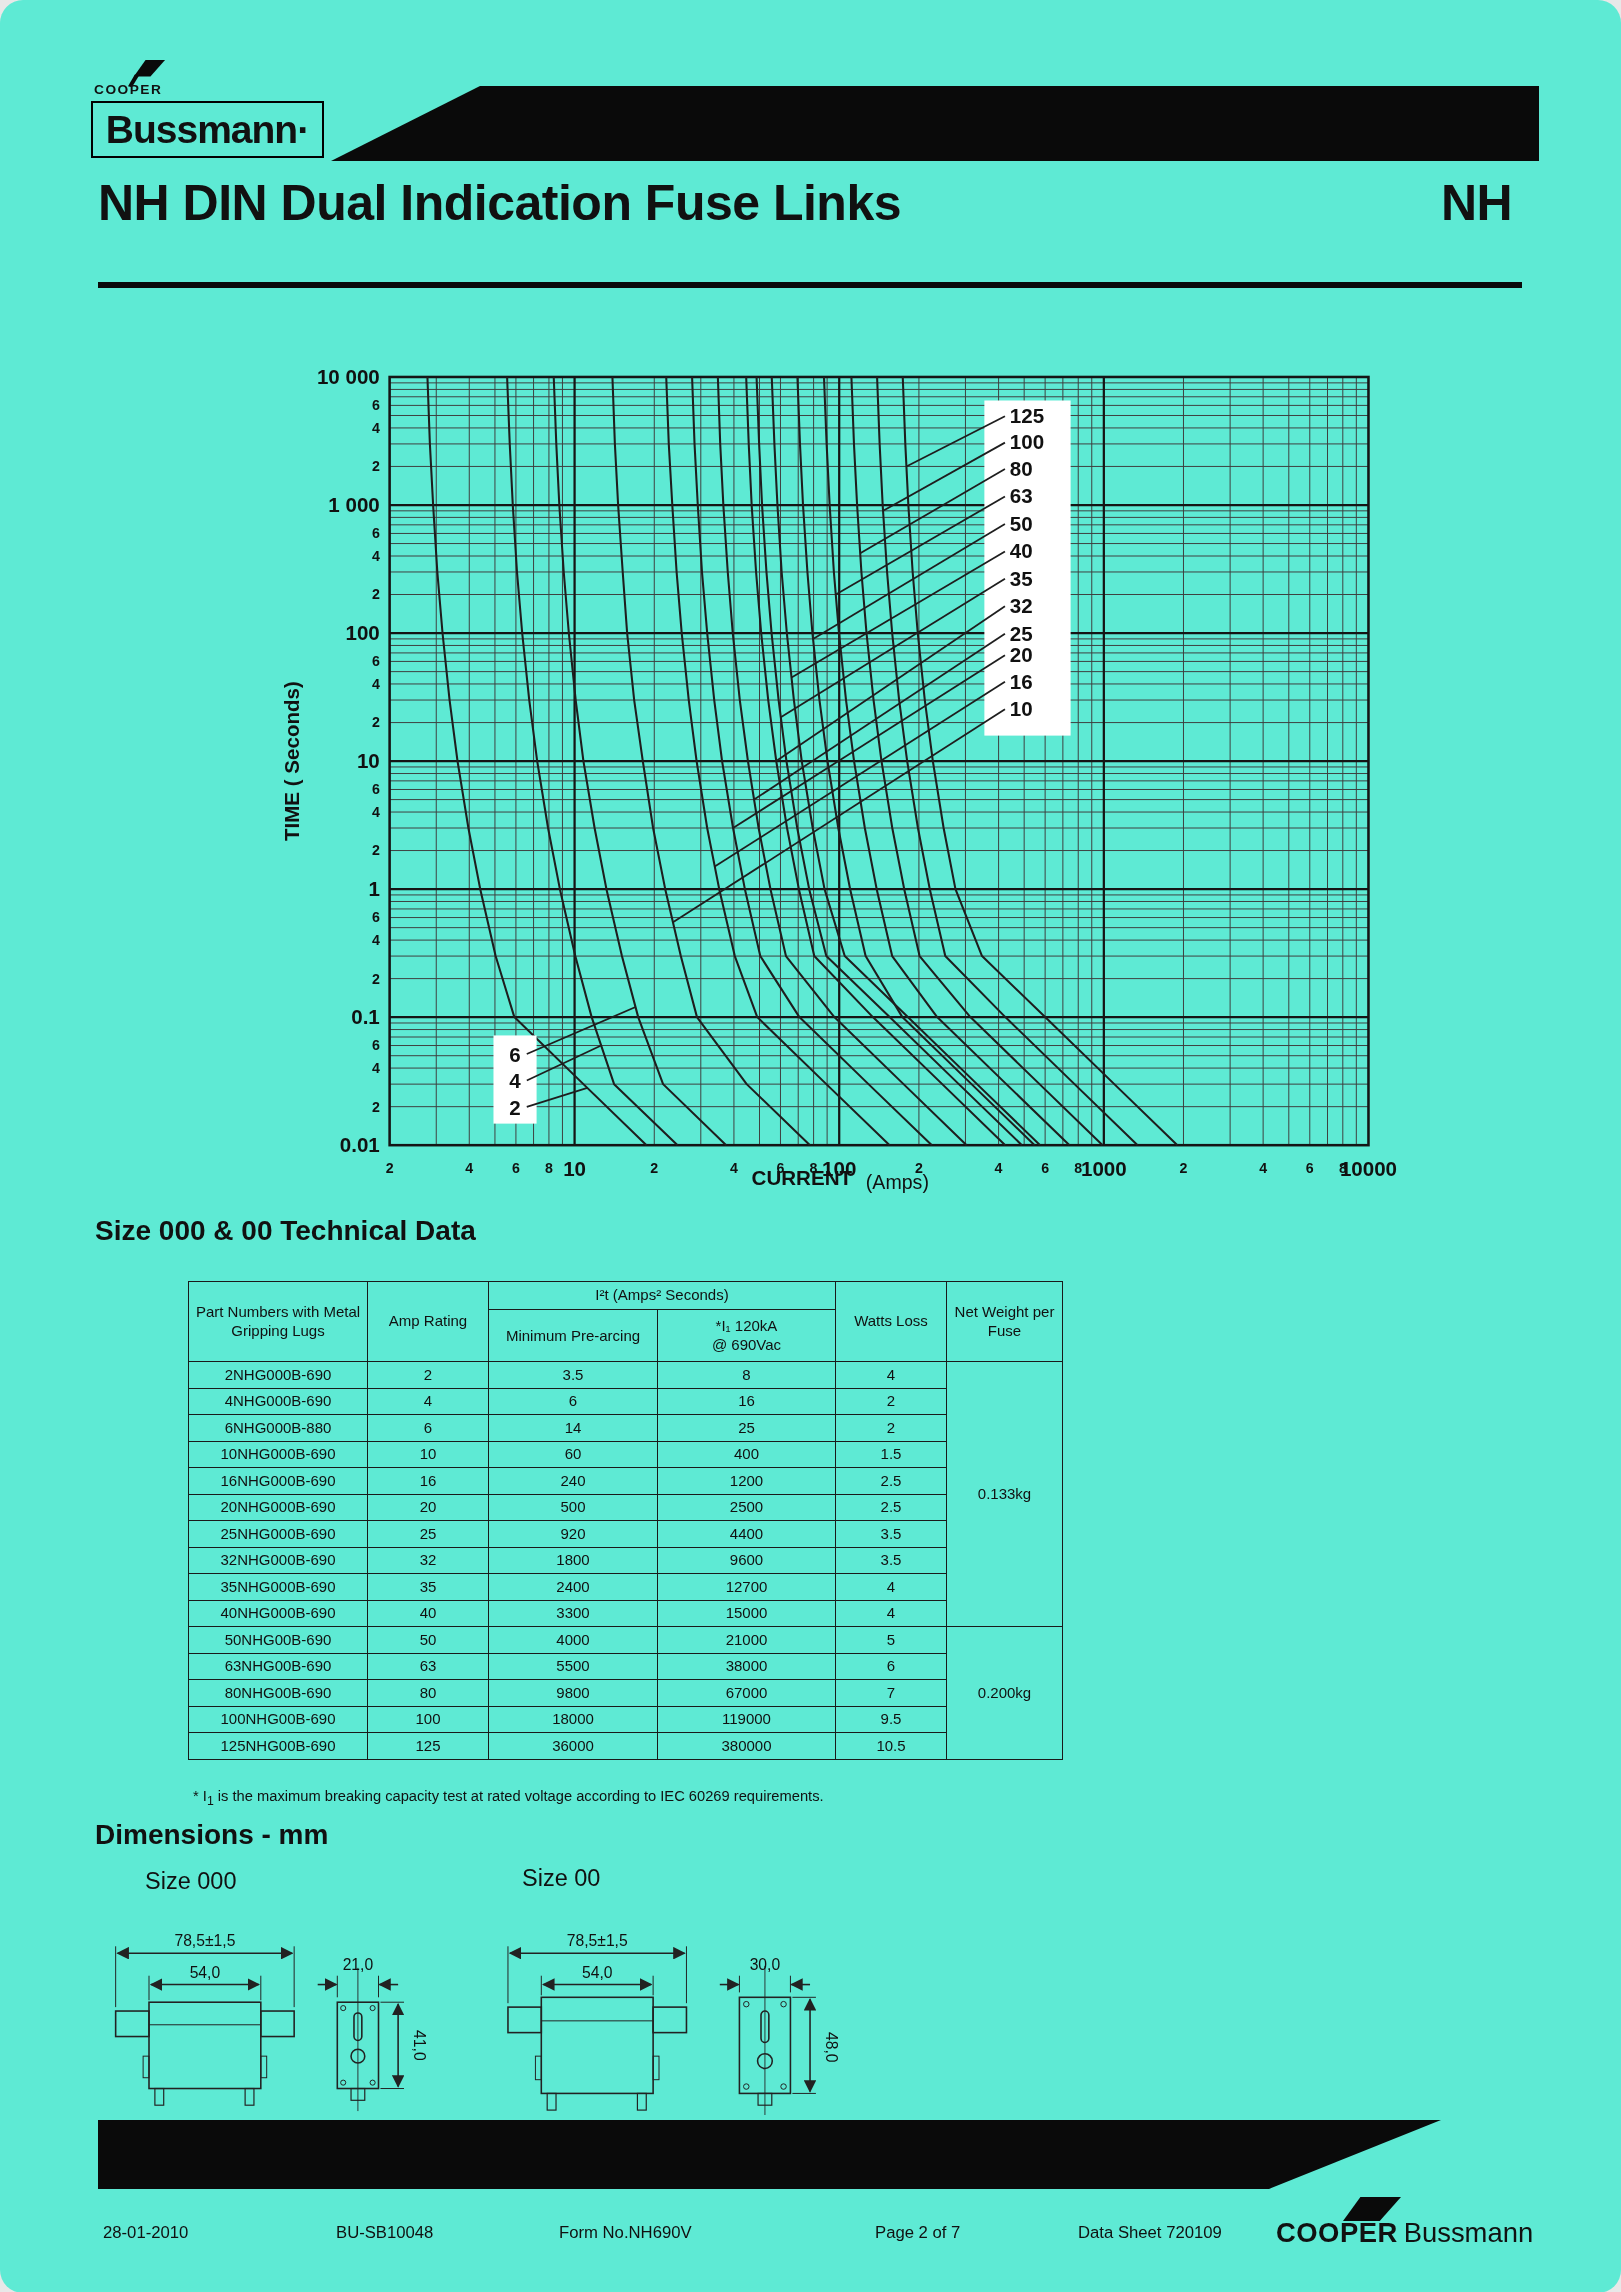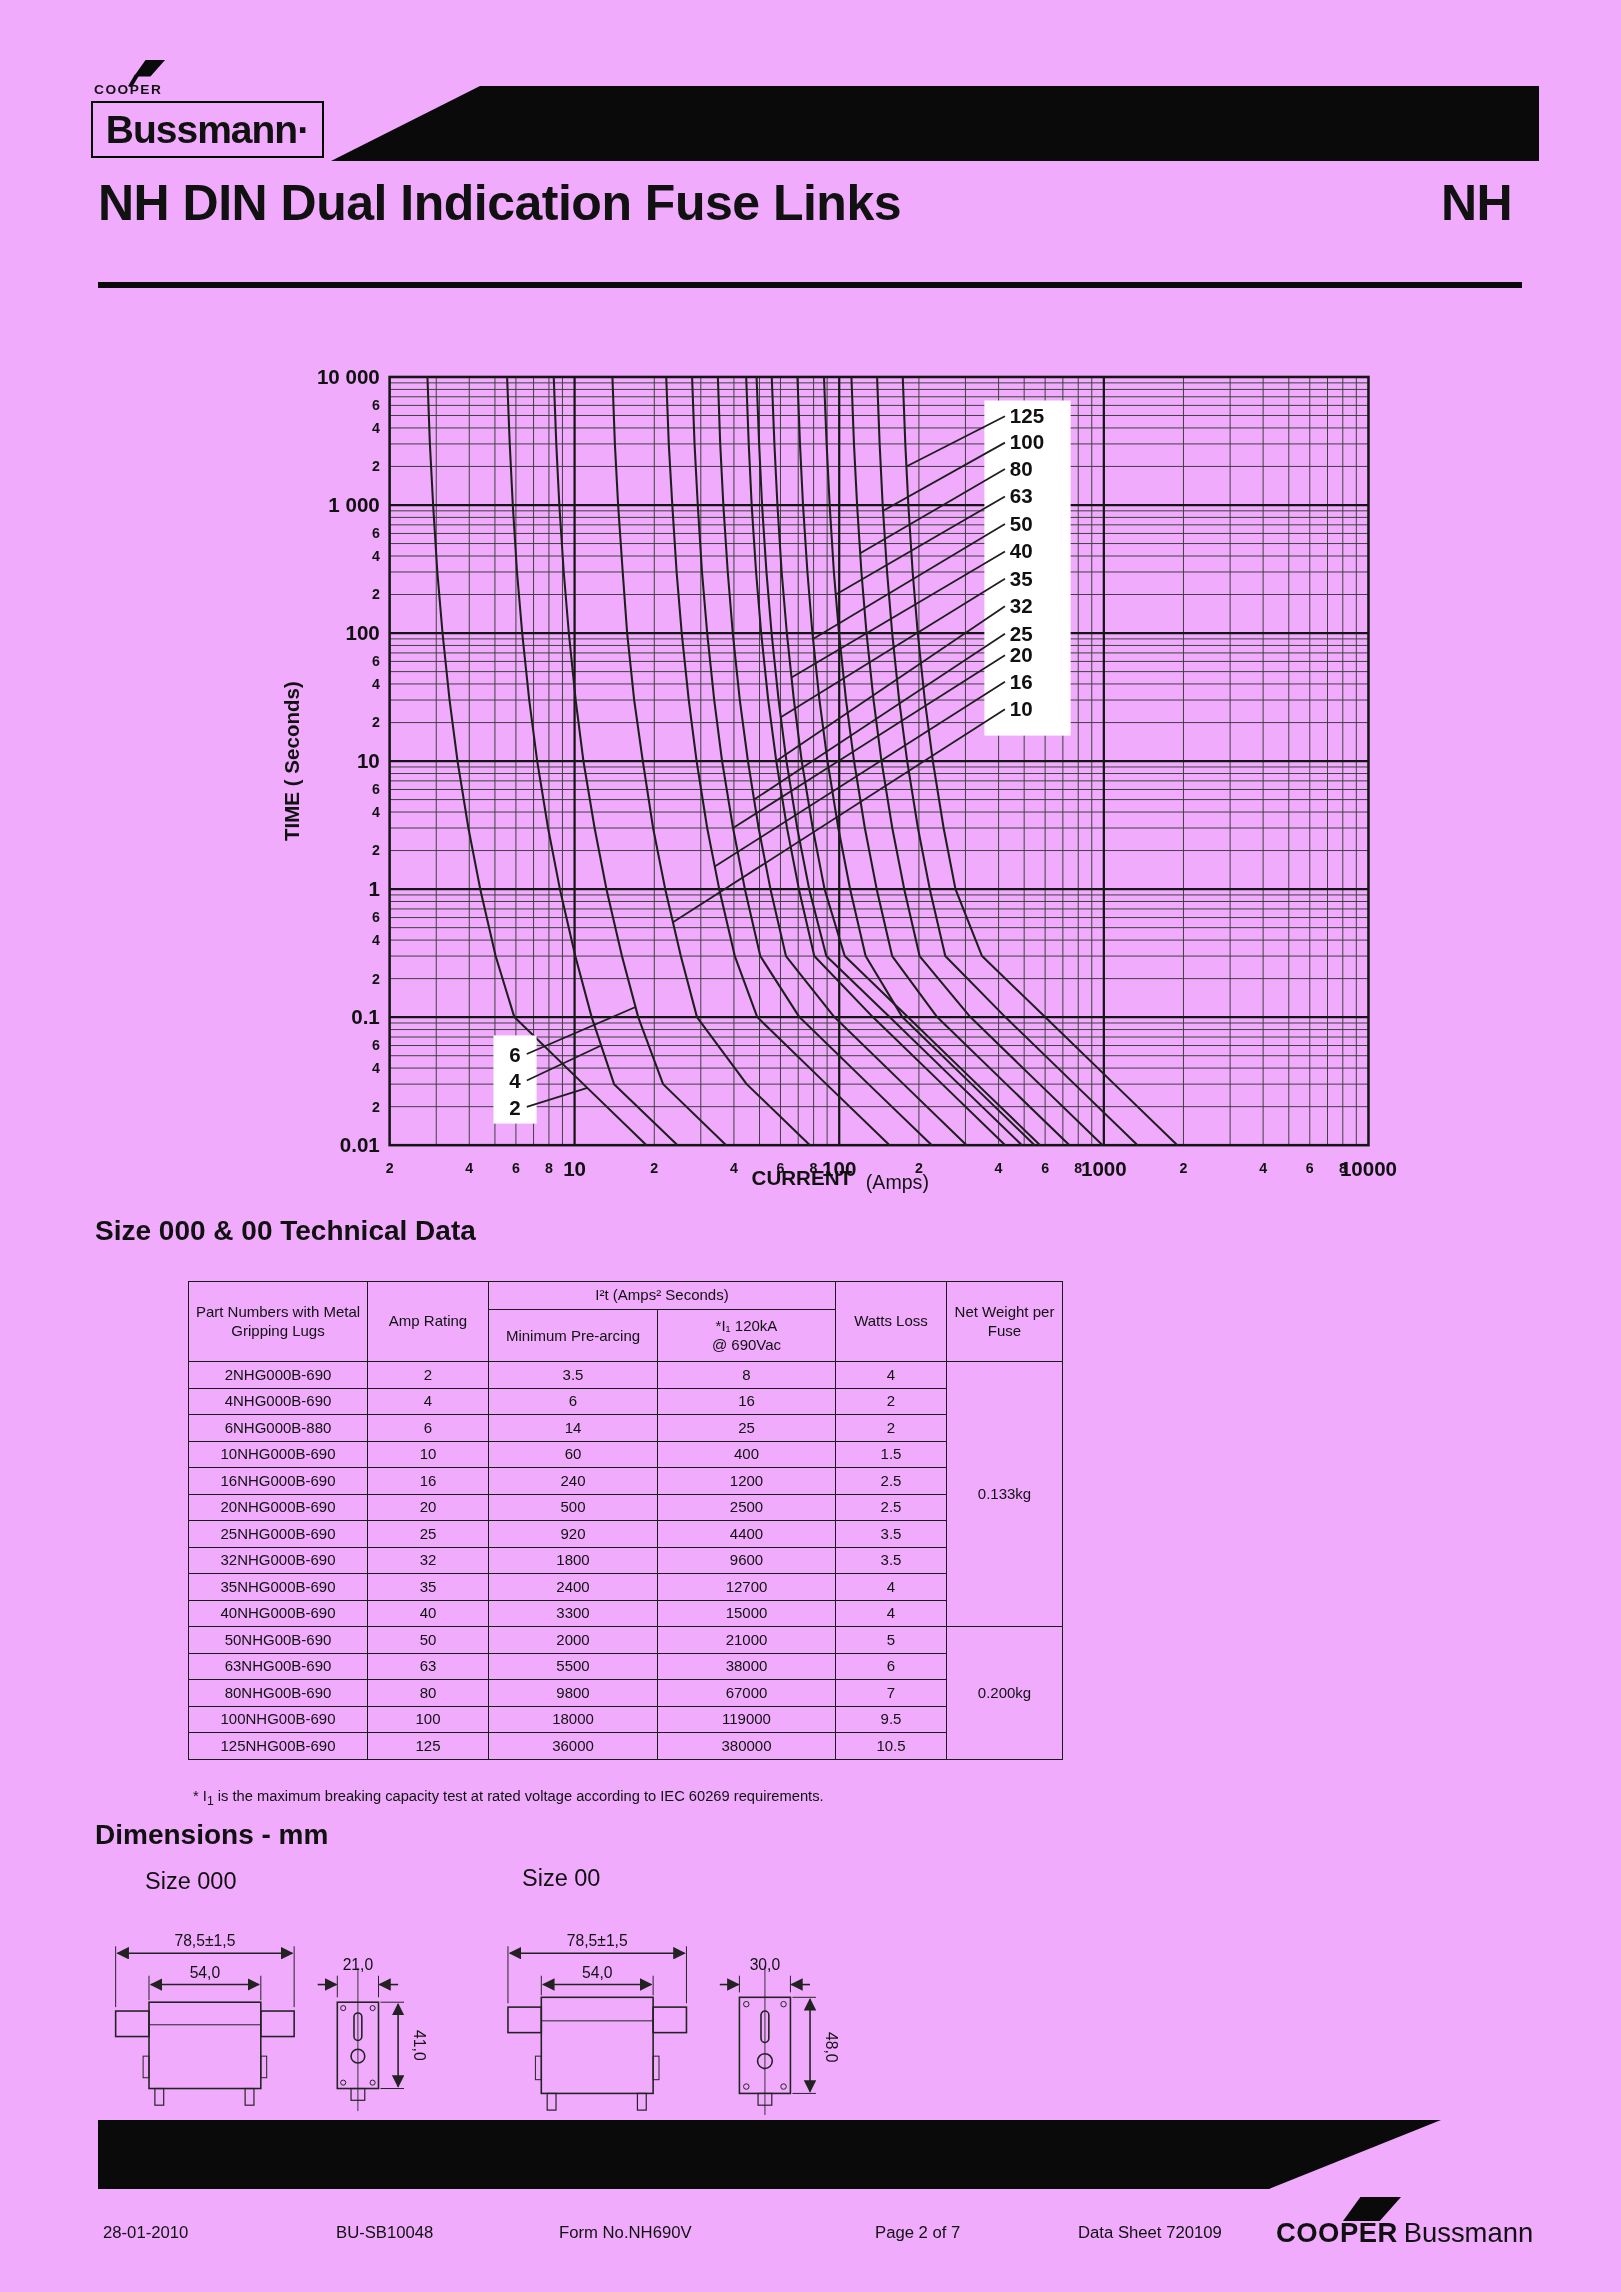--- a/index.html
+++ b/index.html
@@ -1,17 +1,17 @@
 <!DOCTYPE html>
 <html><head>
 <meta charset="utf-8">
 <style>
   html,body{margin:0;padding:0;background:#e8e8e8;}
-  .page{position:relative;width:1621px;height:2293px;background:#f0abfc;
-        font-family:"Liberation Sans", sans-serif;color:#111;overflow:hidden;}
+  .page{position:relative;width:1621px;height:2293px;background:#5eead4;
+        font-family:"Liberation Sans", sans-serif;color:#111;overflow:hidden;border-radius:23px;}
   .abs{position:absolute;}
   .brand-top{font-size:13.7px;font-weight:bold;letter-spacing:1.5px;}
   .brand-box{width:229px;height:53px;border:2.9px solid #000;display:flex;align-items:center;justify-content:center;text-align:center;}
   .brand-box span{font-size:39px;font-weight:bold;letter-spacing:-1px;}
   .banner-top{background:#0a0a0a;clip-path:polygon(149px 0px,1208px 0px,1208px 75px,0px 75px);}
   .title{font-size:50px;font-weight:bold;letter-spacing:-0.5px;}
   .subtitle{font-size:30px;font-weight:bold;}
   .rule{background:#0a0a0a;}
   .chart-title{font-size:25.5px;font-weight:bold;text-align:center;}
   .section-h{font-size:28px;font-weight:600;}
@@ -333,21 +333,21 @@
         <tr>
           <td>40NHG000B-690</td>
           <td>40</td>
           <td>3300</td>
           <td>15000</td>
           <td>4</td>
         </tr>
         <tr>
           <td>50NHG00B-690</td>
           <td>50</td>
-          <td>2000</td>
+          <td>4000</td>
           <td>21000</td>
           <td>5</td>
           <td rowspan="5">0.200kg</td>
         </tr>
         <tr>
           <td>63NHG00B-690</td>
           <td>63</td>
           <td>5500</td>
           <td>38000</td>
           <td>6</td>

